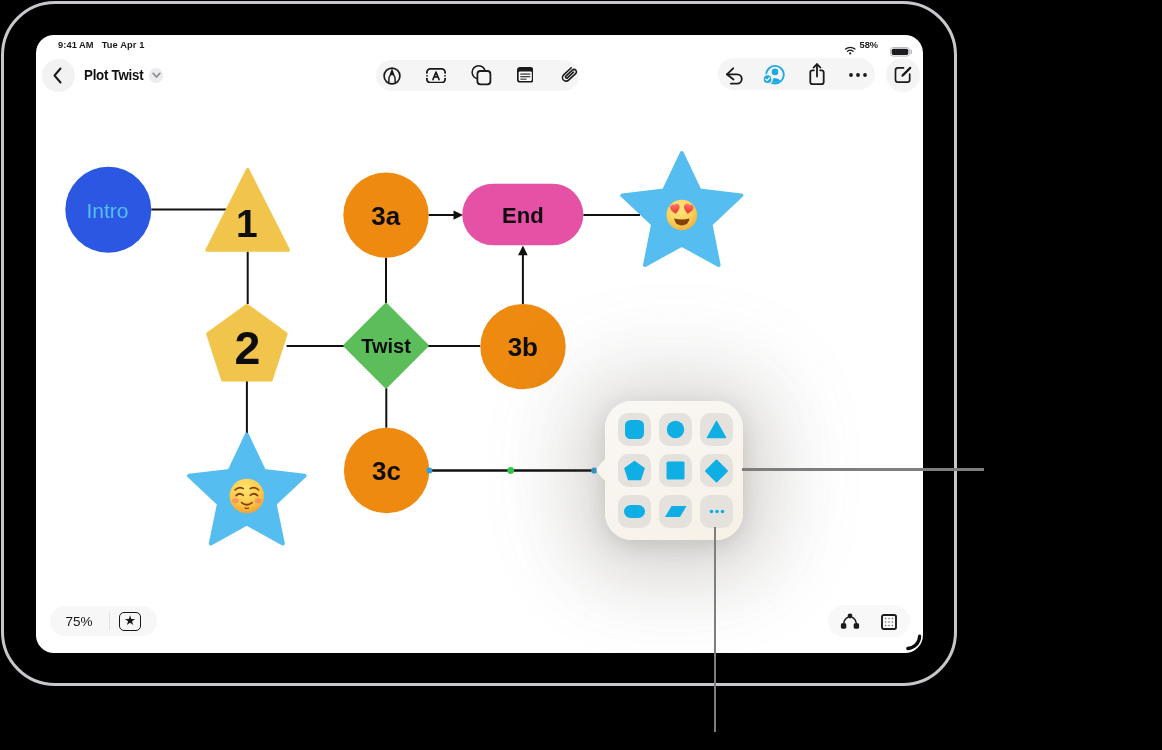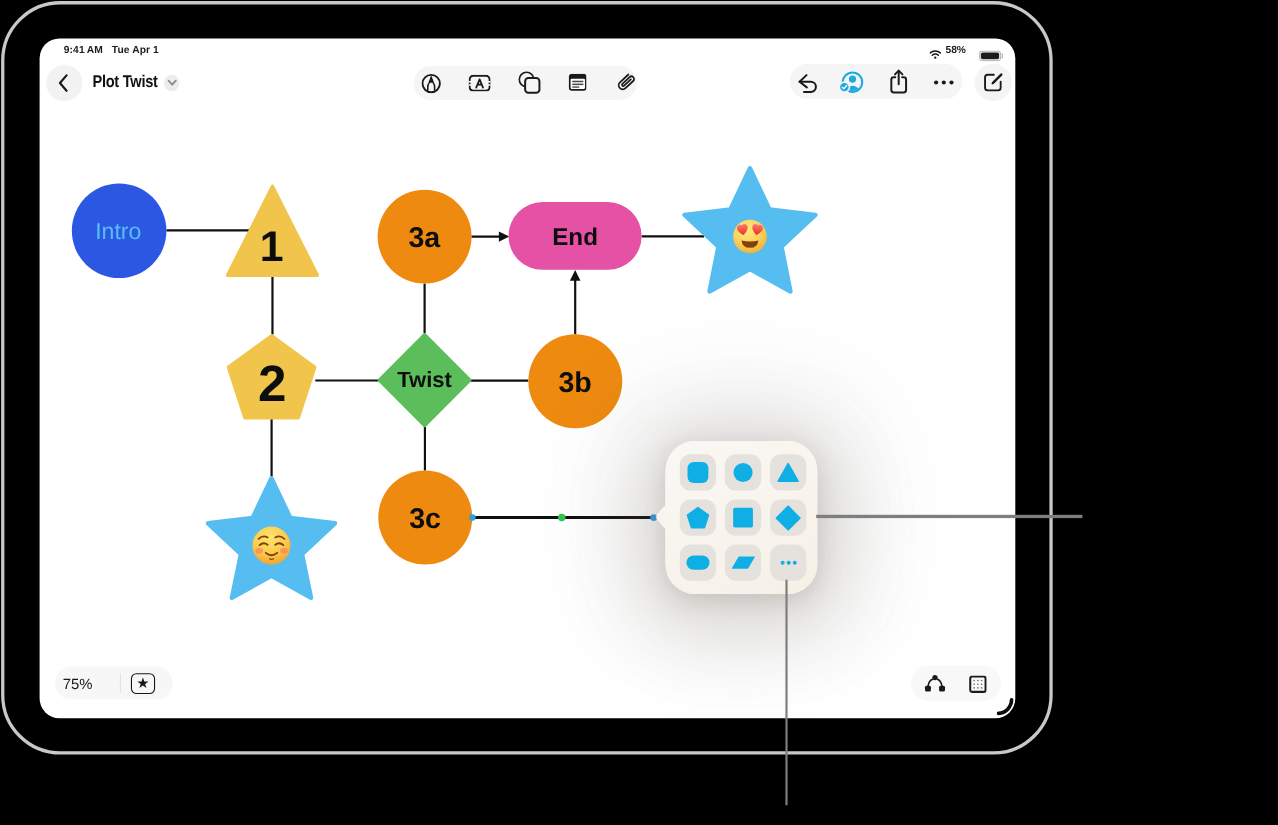--- a/index.html
+++ b/index.html
@@ -232,21 +232,21 @@
       <polygon points="98.5,47.5 109,58 98.5,68.5 88,58" stroke="#0fafe6" stroke-width="1.8" stroke-linejoin="round"></polygon>
       <rect x="6" y="51" width="21" height="13" rx="6.5" transform="translate(0,41)"></rect>
       <polygon points="53.5,93 68.5,93 62,104 47,104"></polygon>
       <circle cx="93.5" cy="98.5" r="1.8"></circle>
       <circle cx="99" cy="98.5" r="1.8"></circle>
       <circle cx="104.5" cy="98.5" r="1.8"></circle>
     </g>
   </svg>
 
   <div class="abs" style="left:14px;top:571.5px;width:107px;height:30px;border-radius:15px;background:#f7f7f8"></div>
-  <div class="abs" style="left:21px;top:579px;width:44px;font-size:13.5px;color:#17171a;">75%</div>
+  <div class="abs" style="left:21px;top:579px;width:44px;font-size:13.5px;color:#17171a;text-align:center">75%</div>
   <div class="abs" style="left:72.8px;top:577.5px;width:1px;height:18px;background:#e2e2e4"></div>
   <div class="abs" style="left:83px;top:577px;width:22px;height:19px;border:1.8px solid #17171a;border-radius:5px;text-align:center;font-size:13.5px;line-height:15.5px;color:#17171a">★</div>
 
   <div class="abs" style="left:792px;top:570.5px;width:82px;height:32px;border-radius:16px;background:#f8f8f9"></div>
   <svg class="abs" style="left:804px;top:577px" width="20" height="20" viewBox="0 0 20 20">
     <path d="M3.6,12 Q4.4,6.6 8.2,5.3" fill="none" stroke="#1a1a1c" stroke-width="1.5"></path>
     <path d="M16.4,12 Q15.6,6.6 11.8,5.3" fill="none" stroke="#1a1a1c" stroke-width="1.5"></path>
     <circle cx="10" cy="4" r="2.4" fill="#1a1a1c"></circle>
     <rect x="0.9" y="11.3" width="5.4" height="5.4" rx="1.4" fill="#1a1a1c"></rect>
     <rect x="13.7" y="11.3" width="5.4" height="5.4" rx="1.4" fill="#1a1a1c"></rect>

